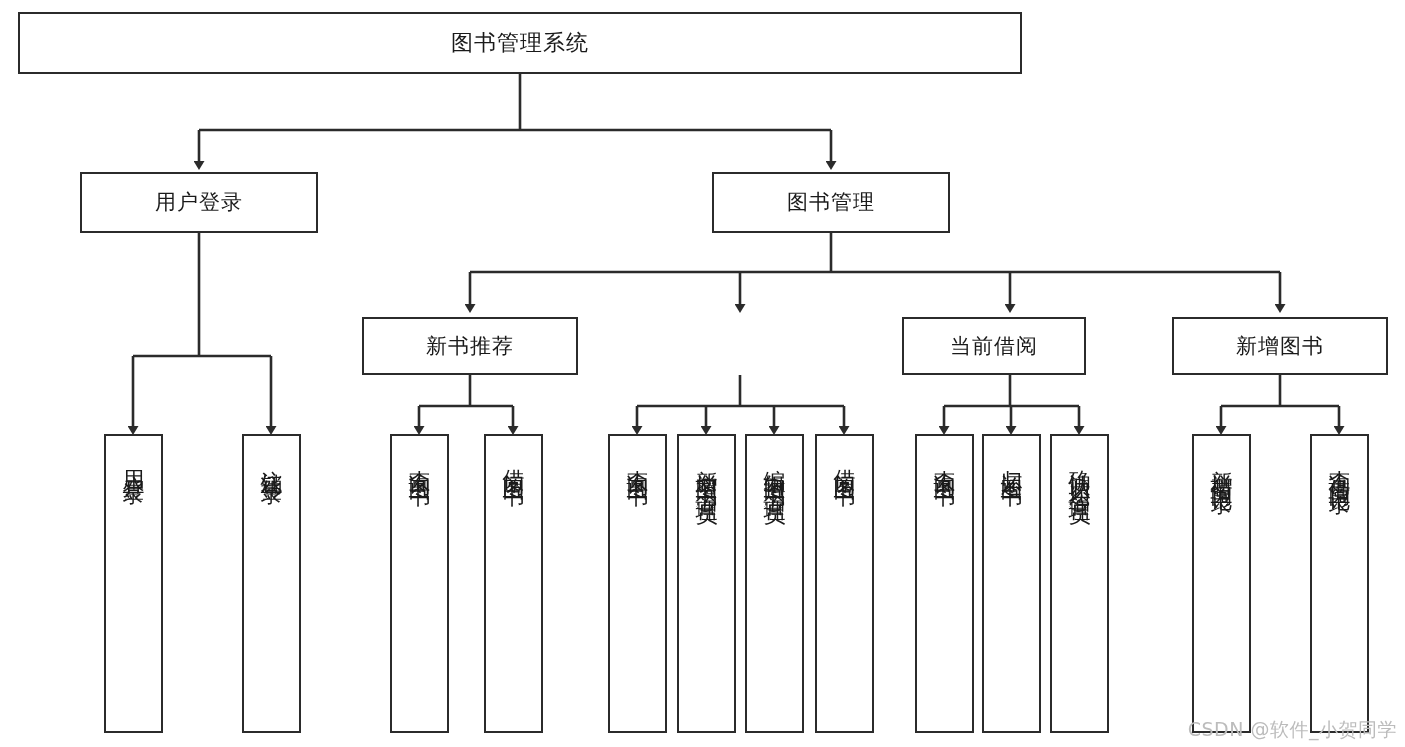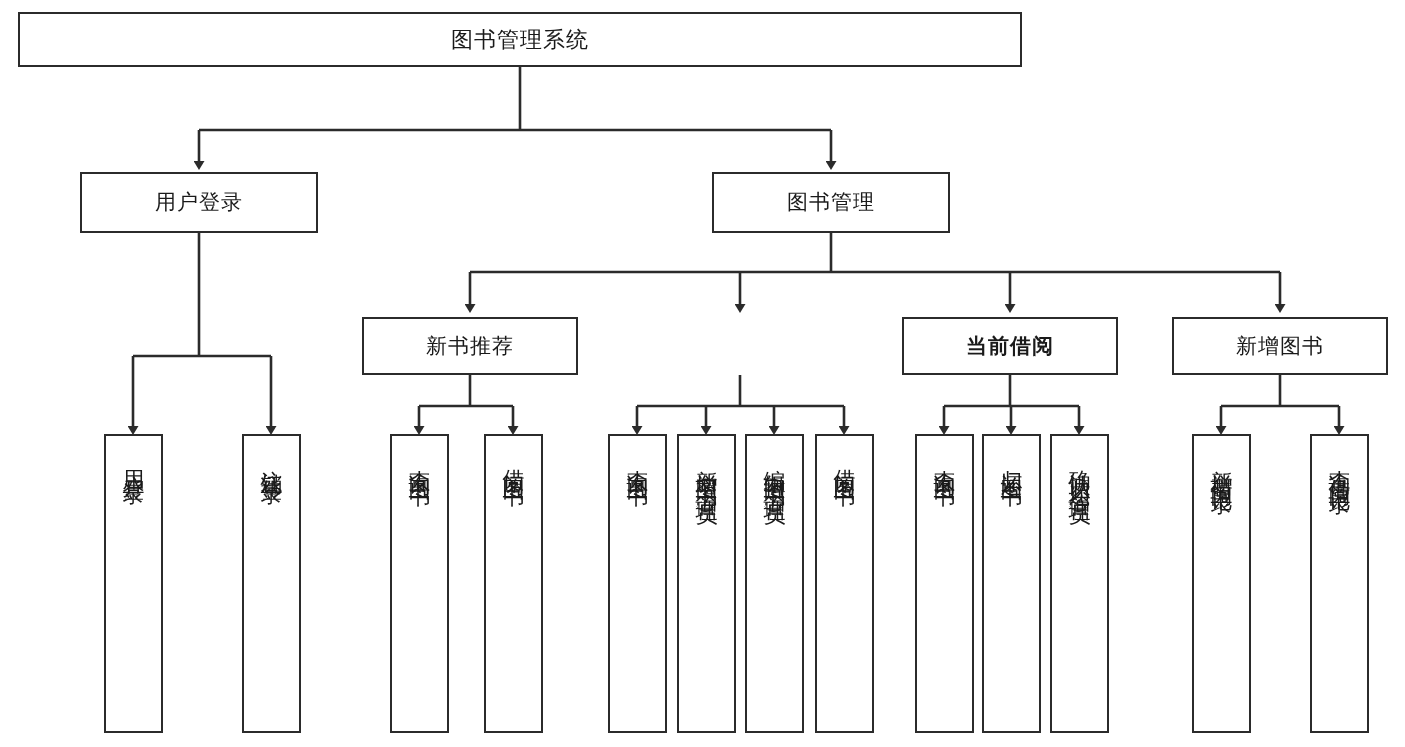--- a/index.html
+++ b/index.html
@@ -121,38 +121,38 @@
       <path d="M1011,406 L1011,427" marker-end="url(#arrow)"></path>
       <path d="M1079,406 L1079,427" marker-end="url(#arrow)"></path>
 
       <path d="M1280,375 L1280,406"></path>
       <path d="M1221,406 L1339,406"></path>
       <path d="M1221,406 L1221,427" marker-end="url(#arrow)"></path>
       <path d="M1339,406 L1339,427" marker-end="url(#arrow)"></path>
     </g>
   </svg>
 
-  <div class="node root horiz" style="left:18px; top:12px; width:1004px; height:55px;">
+  <div class="node root horiz" style="left:18px; top:12px; width:1004px; height:62px;">
     <span class="node-label">图书管理系统</span>
   </div>
 
   <div class="node horiz" style="left:80px; top:172px; width:238px; height:61px;">
     <span class="node-label">用户登录</span>
   </div>
 
   <div class="node horiz" style="left:362px; top:317px; width:216px; height:58px;">
     <span class="node-label">新书推荐</span>
   </div>
 
   <div class="node horiz" style="left:712px; top:172px; width:238px; height:61px;">
     <span class="node-label">图书管理</span>
   </div>
 
 
-  <div class="node horiz" style="left:902px; top:317px; width:216px; height:58px;font-weight:bold;">
+  <div class="node horiz" style="left:902px; top:317px; width:184px; height:58px;">
     <span class="node-label">当前借阅</span>
   </div>
 
   <div class="node horiz" style="left:1172px; top:317px; width:216px; height:58px;">
     <span class="node-label">新增图书</span>
   </div>
 
   <div class="node leaf" style="left:104px; top:434px; width:59px; height:299px;">
     <span class="node-label">用户登录</span>
   </div>
@@ -198,14 +198,15 @@
   </div>
 
   <div class="node leaf" style="left:1192px; top:434px; width:59px; height:299px;">
     <span class="node-label">新增借阅记录</span>
   </div>
 
   <div class="node leaf" style="left:1310px; top:434px; width:59px; height:299px;">
     <span class="node-label">查询借阅记录</span>
   </div>
 
+  <div class="watermark">CSDN @软件_小贺同学</div>
 
 </div>
 
 </body></html>

